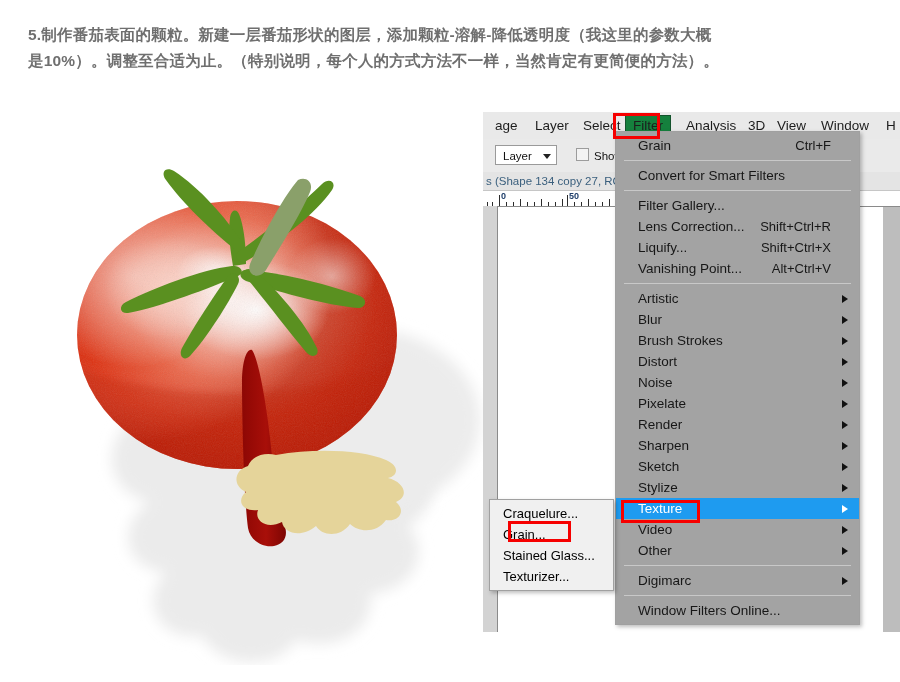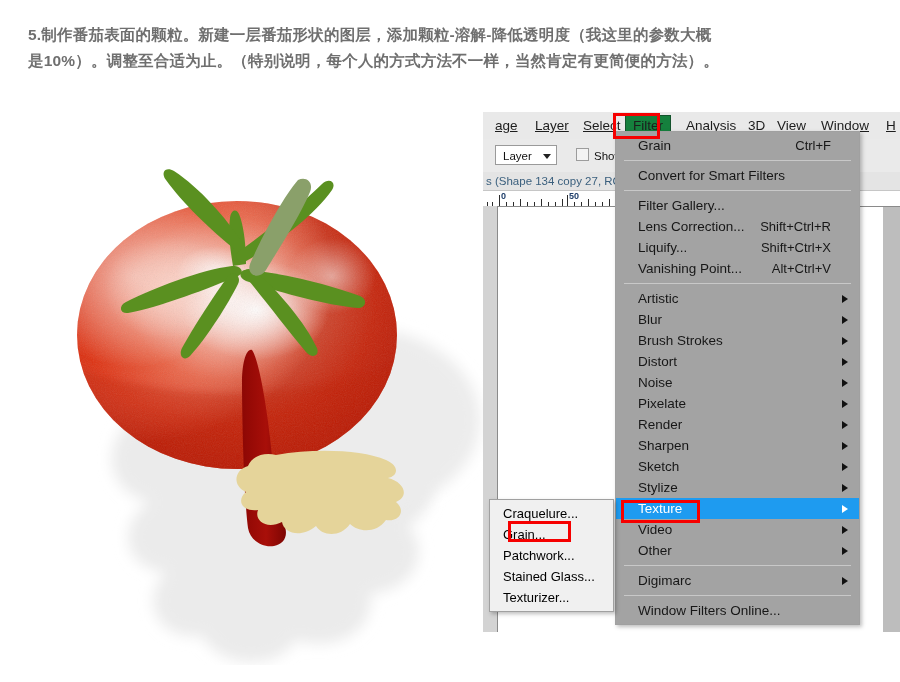--- a/index.html
+++ b/index.html
@@ -23,21 +23,21 @@
 
   
   #ps{position:absolute;left:483px;top:112px;width:417px;height:520px;}
 
   .ps-menubar{
     position:absolute;left:0;top:0;width:417px;height:27px;
     background:#e9e9e9;border-bottom:1px solid #cfcfcf;
   }
   .ps-menubar .mi{
     position:absolute;top:4px;height:19px;line-height:19px;
-    font-size:13.5px;color:#1d1d1d;padding:0 7px;white-space:nowrap;text-decoration:underline;
+    font-size:13.5px;color:#1d1d1d;padding:0 7px;white-space:nowrap;
   }
   .ps-menubar .mi.active{
     background:#15803d;border:1px solid #14532d;
     top:3px;height:19px;line-height:19px;
   }
 
   .ps-optionbar{
     position:absolute;left:0;top:27px;width:417px;height:33px;
     background:#eaeaea;border-bottom:1px solid #cfcfcf;
   }
@@ -387,20 +387,19 @@
   </div>
   <div class="msep"></div>
   <div class="mrow">
     <span>Window Filters Online...</span>
   </div>
 </div>
 
 <div id="texmenu">
   <div class="srow">Craquelure...</div>
   <div class="srow">Grain...</div>
-  <div class="srow">Patchwork...</div>
   <div class="srow">Stained Glass...</div>
   <div class="srow">Texturizer...</div>
 </div>
 
 <div class="redbox" style="left:613px;top:113px;width:47px;height:26px;"></div>
 <div class="redbox" style="left:621px;top:500px;width:79px;height:23px;"></div>
 <div class="redbox" style="left:508px;top:521px;width:63px;height:21px;"></div>
 
 </body></html>

